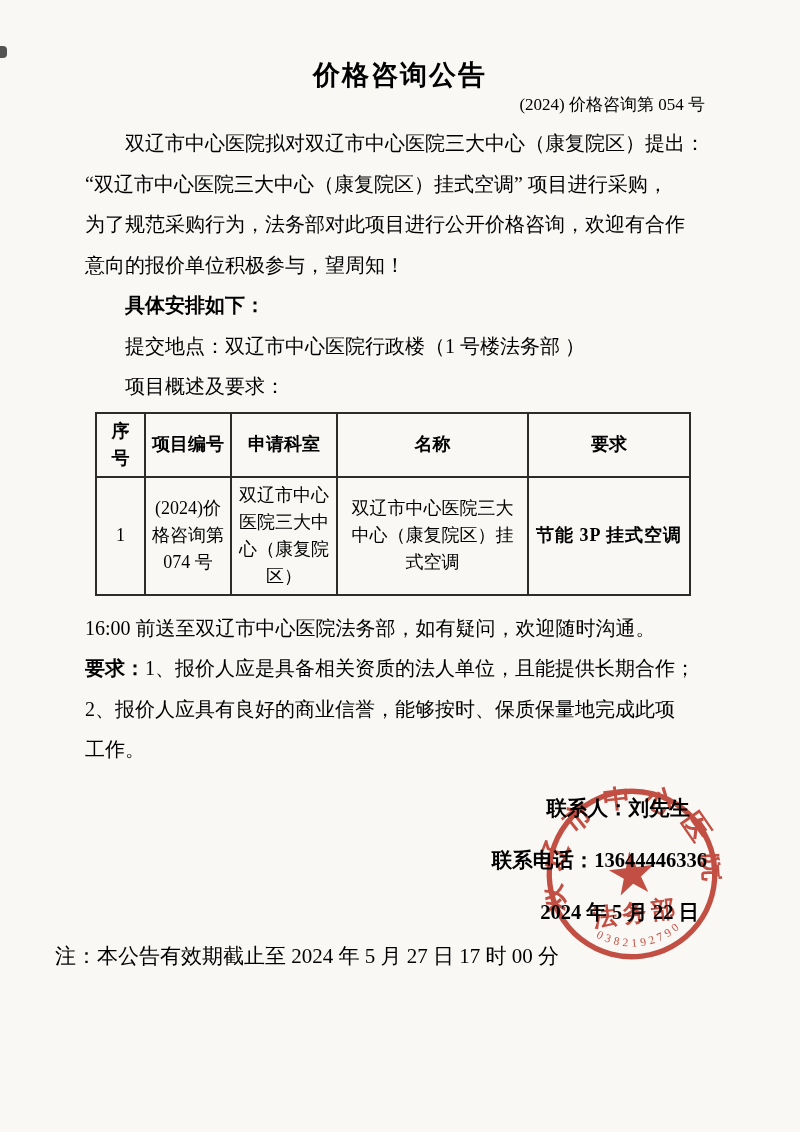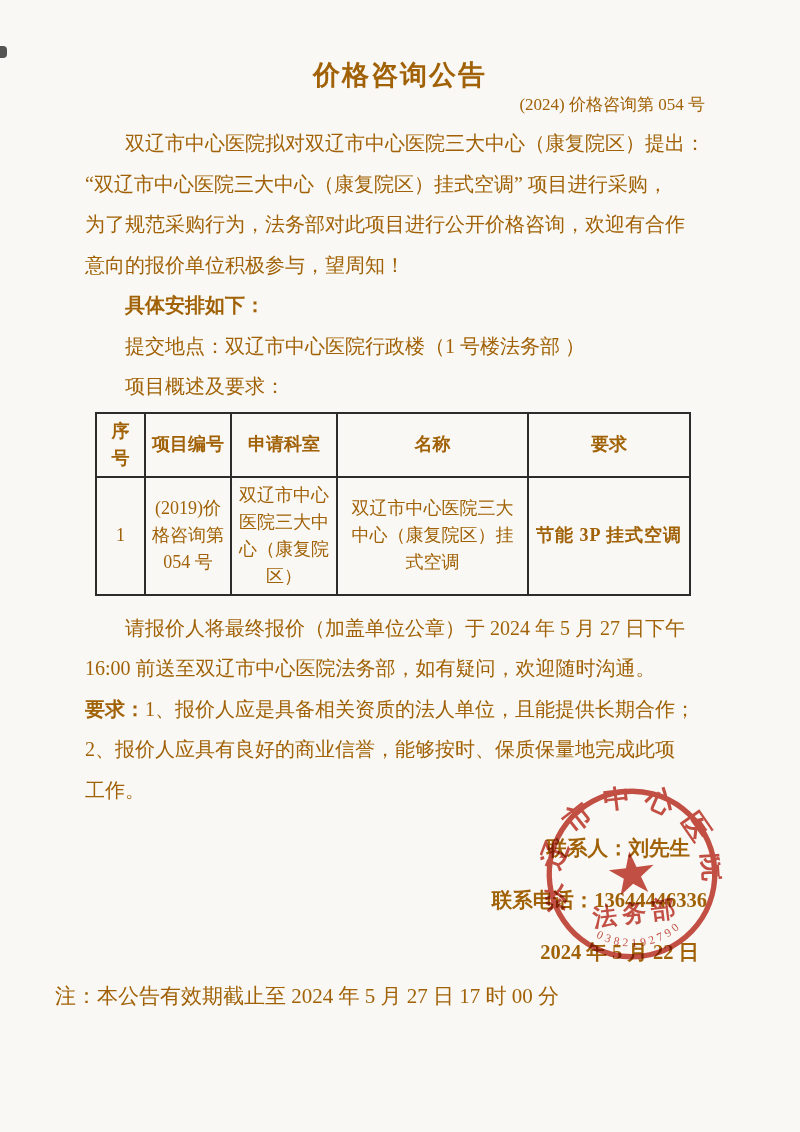--- a/index.html
+++ b/index.html
@@ -3,21 +3,21 @@
 <meta charset="utf-8">
 <style>
   * { margin:0; padding:0; box-sizing:border-box; }
   html,body { width:800px; }
   body { font-family:"Liberation Serif","DejaVu Serif",serif; }
 
   .page {
     position:relative;
     width:800px; height:1132px;
     background:#f9f8f5;
-    color:#a16207;
+    color:#000000;
     overflow:hidden;
   }
   .scan-speck {
     position:absolute; left:0; top:46px; width:7px; height:12px;
     background:#2a2a2a; border-radius:0 4px 4px 0; opacity:.8;
   }
   .content { padding:58px 85px 0 85px; }
 
   .title {
     text-align:center;
@@ -122,30 +122,29 @@
       <tbody>
           <tr>
         <th>序号</th>
         <th>项目编号</th>
         <th>申请科室</th>
         <th>名称</th>
         <th>要求</th>
       </tr>
       <tr>
         <td>1</td>
-        <td>(2019)价格咨询第 054 号</td>
+        <td>(2024)价格咨询第 074 号</td>
         <td>双辽市中心医院三大中心（康复院区）</td>
         <td>双辽市中心医院三大中心（康复院区）挂式空调</td>
         <td class="req">节能 3P 挂式空调</td>
       </tr>
     </tbody>
       </table>
 
     <div class="post-text">
-      <div class="line indent">请报价人将最终报价（加盖单位公章）于 2024 年 5 月 27 日下午</div>
       <div class="line">16:00 前送至双辽市中心医院法务部，如有疑问，欢迎随时沟通。</div>
       <div class="line"><span class="bold">要求：</span><span>1、报价人应是具备相关资质的法人单位，且能提供长期合作；</span></div>
       <div class="line">2、报价人应具有良好的商业信誉，能够按时、保质保量地完成此项</div>
       <div class="line">工作。</div>
     </div>
 
     <div class="contact">
       <div class="row r1">联系人：刘先生</div>
       <div class="row r2">联系电话：13644446336</div>
       <div class="row r3">2024 年 5 月 22 日</div>

